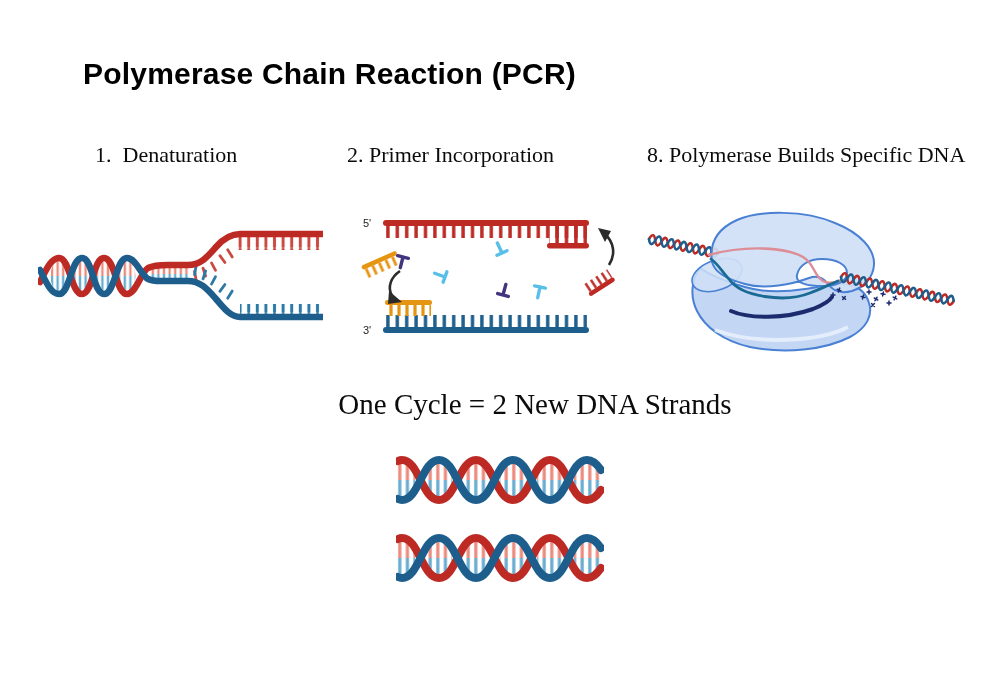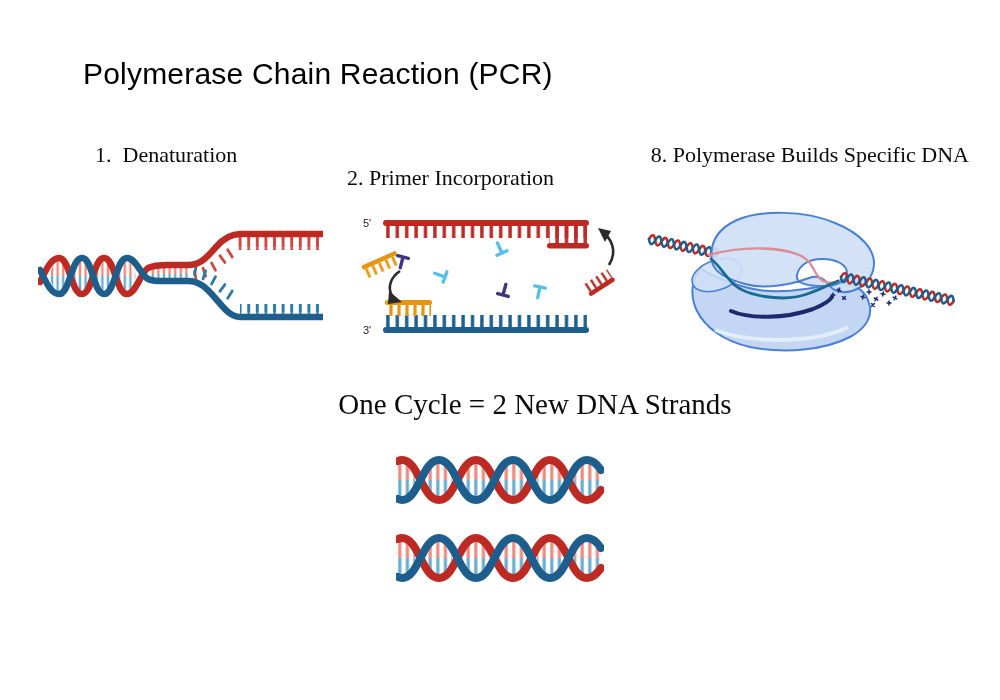--- a/index.html
+++ b/index.html
@@ -1,23 +1,23 @@
 <!DOCTYPE html>
 <html style="--red: #bd2a24; --blue: #1e5e8d; --orange: #e69513; --cyan: #58bfe8; --purple: #42357e; --pink: #ec8a7d; --lblue: #68accf; --tooth-red: #c94b43; --tooth-blue: #2d7aa6; --navy: #1c2b6e; --enzyme-fill: #cfdff6; --enzyme-fill2: #bcd2f2; --enzyme-stroke: #4a80d4; --strand-pink: #dc8d96; --strand-teal: #1a6b94; --arrow: #2b2b2b; --ink: #0b0b0b;"><head>
 <meta charset="utf-8">
 <style>
   html,body{margin:0;padding:0;background:#fff;}
   body{position:relative;width:1000px;height:700px;overflow:hidden;
        font-family:"Liberation Sans",sans-serif;}
-  .title{position:absolute;left:83px;top:37px;font-size:30px;font-weight:400;
+  .title{position:absolute;left:83px;top:37px;font-size:30px;font-weight:700;
          letter-spacing:.2px;color:#000;}
   .step-label{position:absolute;font-family:"Liberation Serif",serif;
-              font-size:22px;line-height:26px;color:#0b0b0b;white-space:pre-wrap;text-align:right;}
+              font-size:22px;line-height:26px;color:#0b0b0b;white-space:pre-wrap;}
   #step1{left:95px;top:142px;}
-  #step2{left:347px;top:142px;margin-top:23px;}
+  #step2{left:347px;top:142px;}
   #step3{left:647px;top:142px;width:322px;}
   .caption{position:absolute;left:35px;top:388px;width:1000px;text-align:center;
            font-family:"Liberation Serif",serif;font-size:29px;color:#0b0b0b;}
   .illus{position:absolute;}
   #illus-denat{left:38px;top:222px;}
   #illus-primer{left:355px;top:203px;}
   #illus-poly{left:645px;top:205px;}
   #helix-a{left:396px;top:450px;}
   #helix-b{left:396px;top:528px;}
   svg text.slabel{font-family:"Liberation Sans",sans-serif;font-size:11px;fill:#222;}

